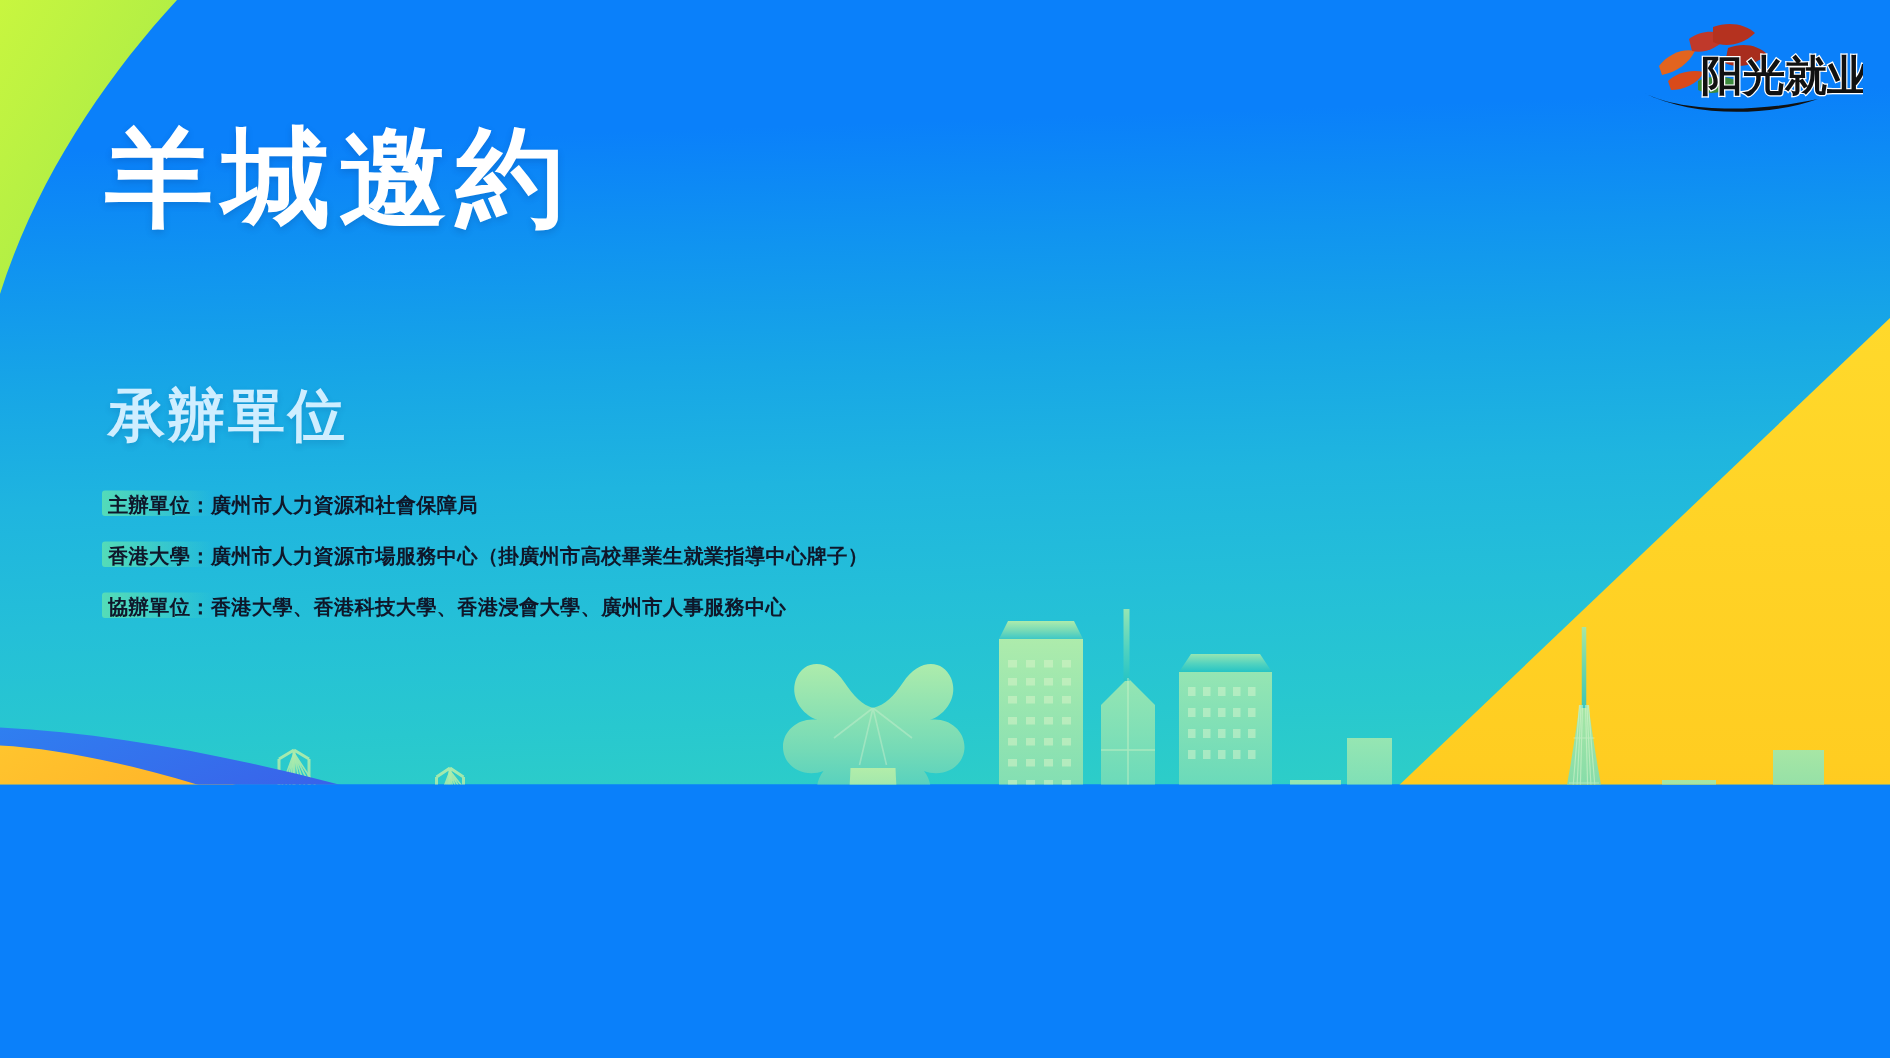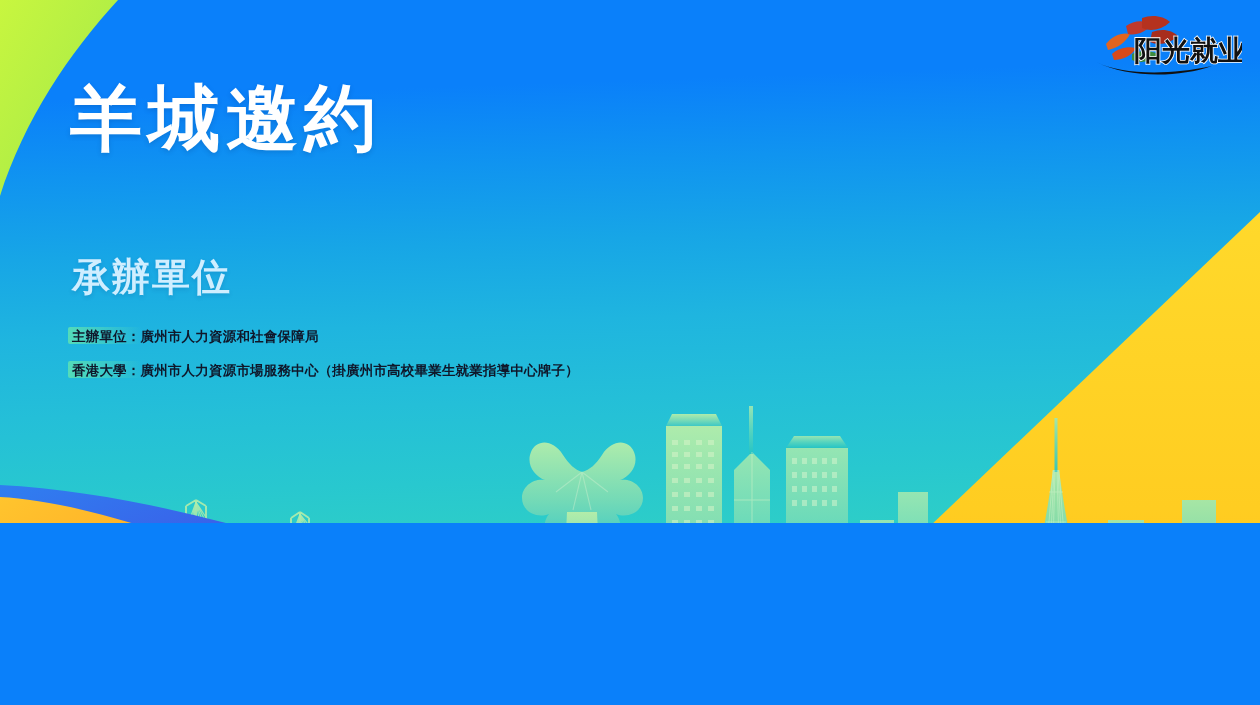--- a/index.html
+++ b/index.html
@@ -391,16 +391,20 @@
 
     <div class="org-block">
       <div class="org-line">
         <span class="hl"></span>
         <span class="org-label">主辦單位：</span><span class="org-value">廣州市人力資源和社會保障局</span>
       </div>
       <div class="org-line">
         <span class="hl"></span>
         <span class="org-label">香港大學：</span><span class="org-value">廣州市人力資源市場服務中心（掛廣州市高校畢業生就業指導中心牌子）</span>
       </div>
+      <div class="org-line">
+        <span class="hl"></span>
+        <span class="org-label">協辦單位：</span><span class="org-value">香港大學、香港科技大學、香港浸會大學、廣州市人事服務中心</span>
+      </div>
     </div>
 
   </div>
 </div>
 
 </body></html>

